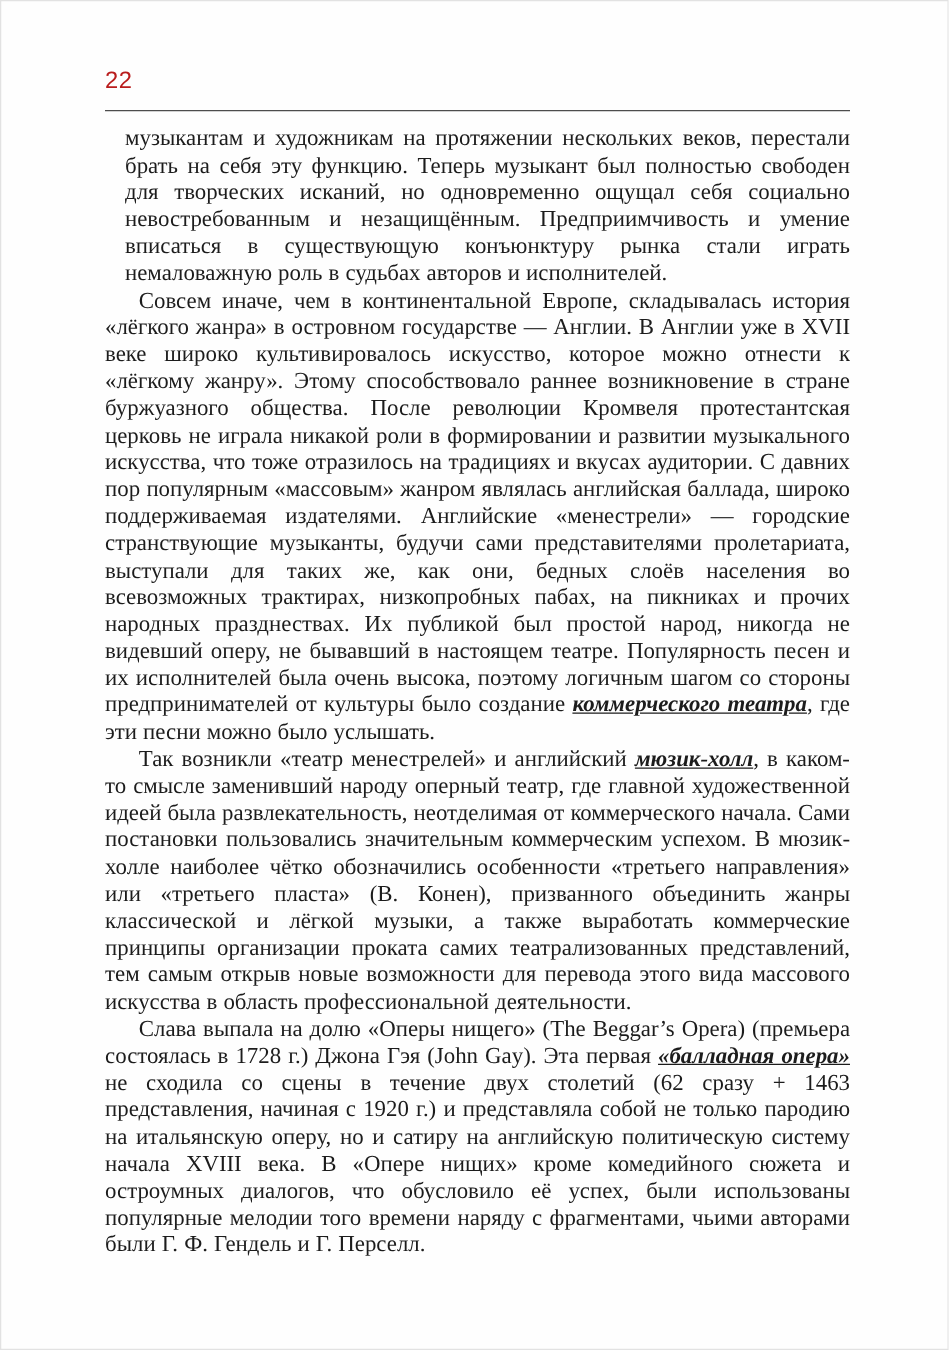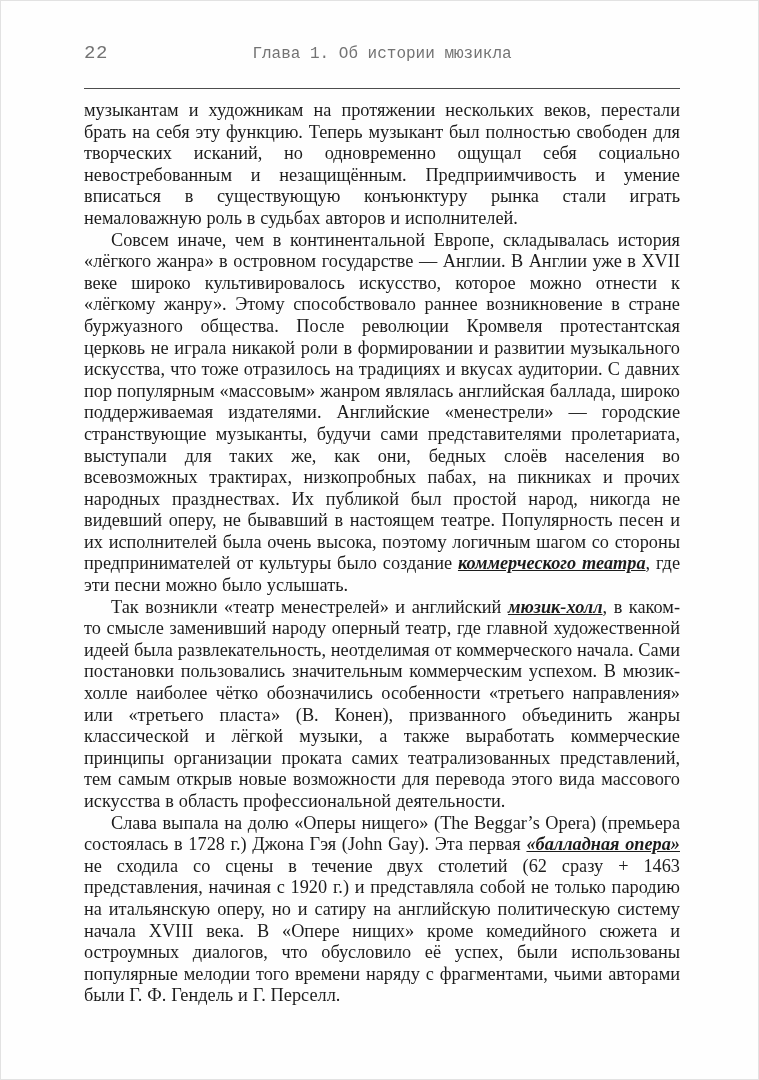--- a/index.html
+++ b/index.html
@@ -13,26 +13,26 @@
     height: 1080px;
     background: #fefefe;
     box-sizing: border-box;
     border: 1px solid #e2e2e2;
     overflow: hidden;
     color: #1c1c1c;
     font-family: "Liberation Serif", serif;
   }
   .header {
     position: absolute;
-    top: 40px;
+    top: 52px;
     left: 83px;
     width: 596px;
     height: 24px;
-    font-family: Liberation Mono, monospace;
-    color: #737373;
+    font-family: Liberation Sans, sans-serif;
+    color: #b91c1c;
   }
   .page-number {
     position: absolute;
     left: 0;
     top: 0;
     font-size: 19px;
     line-height: 24px;
     letter-spacing: 0.5px;
   }
   .running-title {
@@ -65,37 +65,37 @@
     hyphens: auto;
     -webkit-hyphens: auto;
     word-spacing: 0.3px;
   }
   .body-text p {
     margin: 0;
     text-indent: 27px;
   }
   .body-text p.no-indent {
     text-indent: 0;
+    margin-left: 16px;
   }
   .em-bi {
     font-weight: bold;
     font-style: italic;
     text-decoration: underline;
   }
   .em-i {
   }
 </style>
 </head>
 <body>
 
 <div class="page">
 
   <div class="header">
     <span class="page-number">22</span>
-    <span class="running-title">Глава 1. Об истории мюзикла</span>
   </div>
 
   <div class="header-rule"></div>
 
   <div class="body-text">
 
     <p class="no-indent"><span>музыкантам и художникам на протяжении нескольких веков, перестали брать на себя эту функцию. Теперь музыкант был полностью свободен для творческих исканий, но одновременно ощущал себя социально невостребованным и незащищённым. Предприимчивость и умение вписаться в существующую конъюнктуру рынка стали играть немаловажную роль в судьбах авторов и исполнителей.</span></p>
 
     <p><span>Совсем иначе, чем в континентальной Европе, складывалась история «лёгкого жанра» в островном государстве — Англии. В Англии уже в XVII веке широко культивировалось искусство, которое можно отнести к «лёгкому жанру». Этому способствовало раннее возникновение в стране буржуазного общества. После революции Кромвеля протестантская церковь не играла никакой роли в формировании и развитии музыкального искусства, что тоже отразилось на традициях и вкусах аудитории. С давних пор популярным «массовым» жанром являлась английская баллада, широко поддерживаемая издателями. Английские «менестрели» — городские странствующие музыканты, будучи сами представителями пролетариата, выступали для таких же, как они, бедных слоёв населения во всевозможных трактирах, низкопробных пабах, на пикниках и прочих народных празднествах. Их публикой был простой народ, никогда не видевший оперу, не бывавший в настоящем театре. Популярность песен и их исполнителей была очень высока, поэтому логичным шагом со стороны предпринимателей от культуры было создание </span><span class="em-bi">коммерческого театра</span><span>, где эти песни можно было услышать.</span></p>
 

